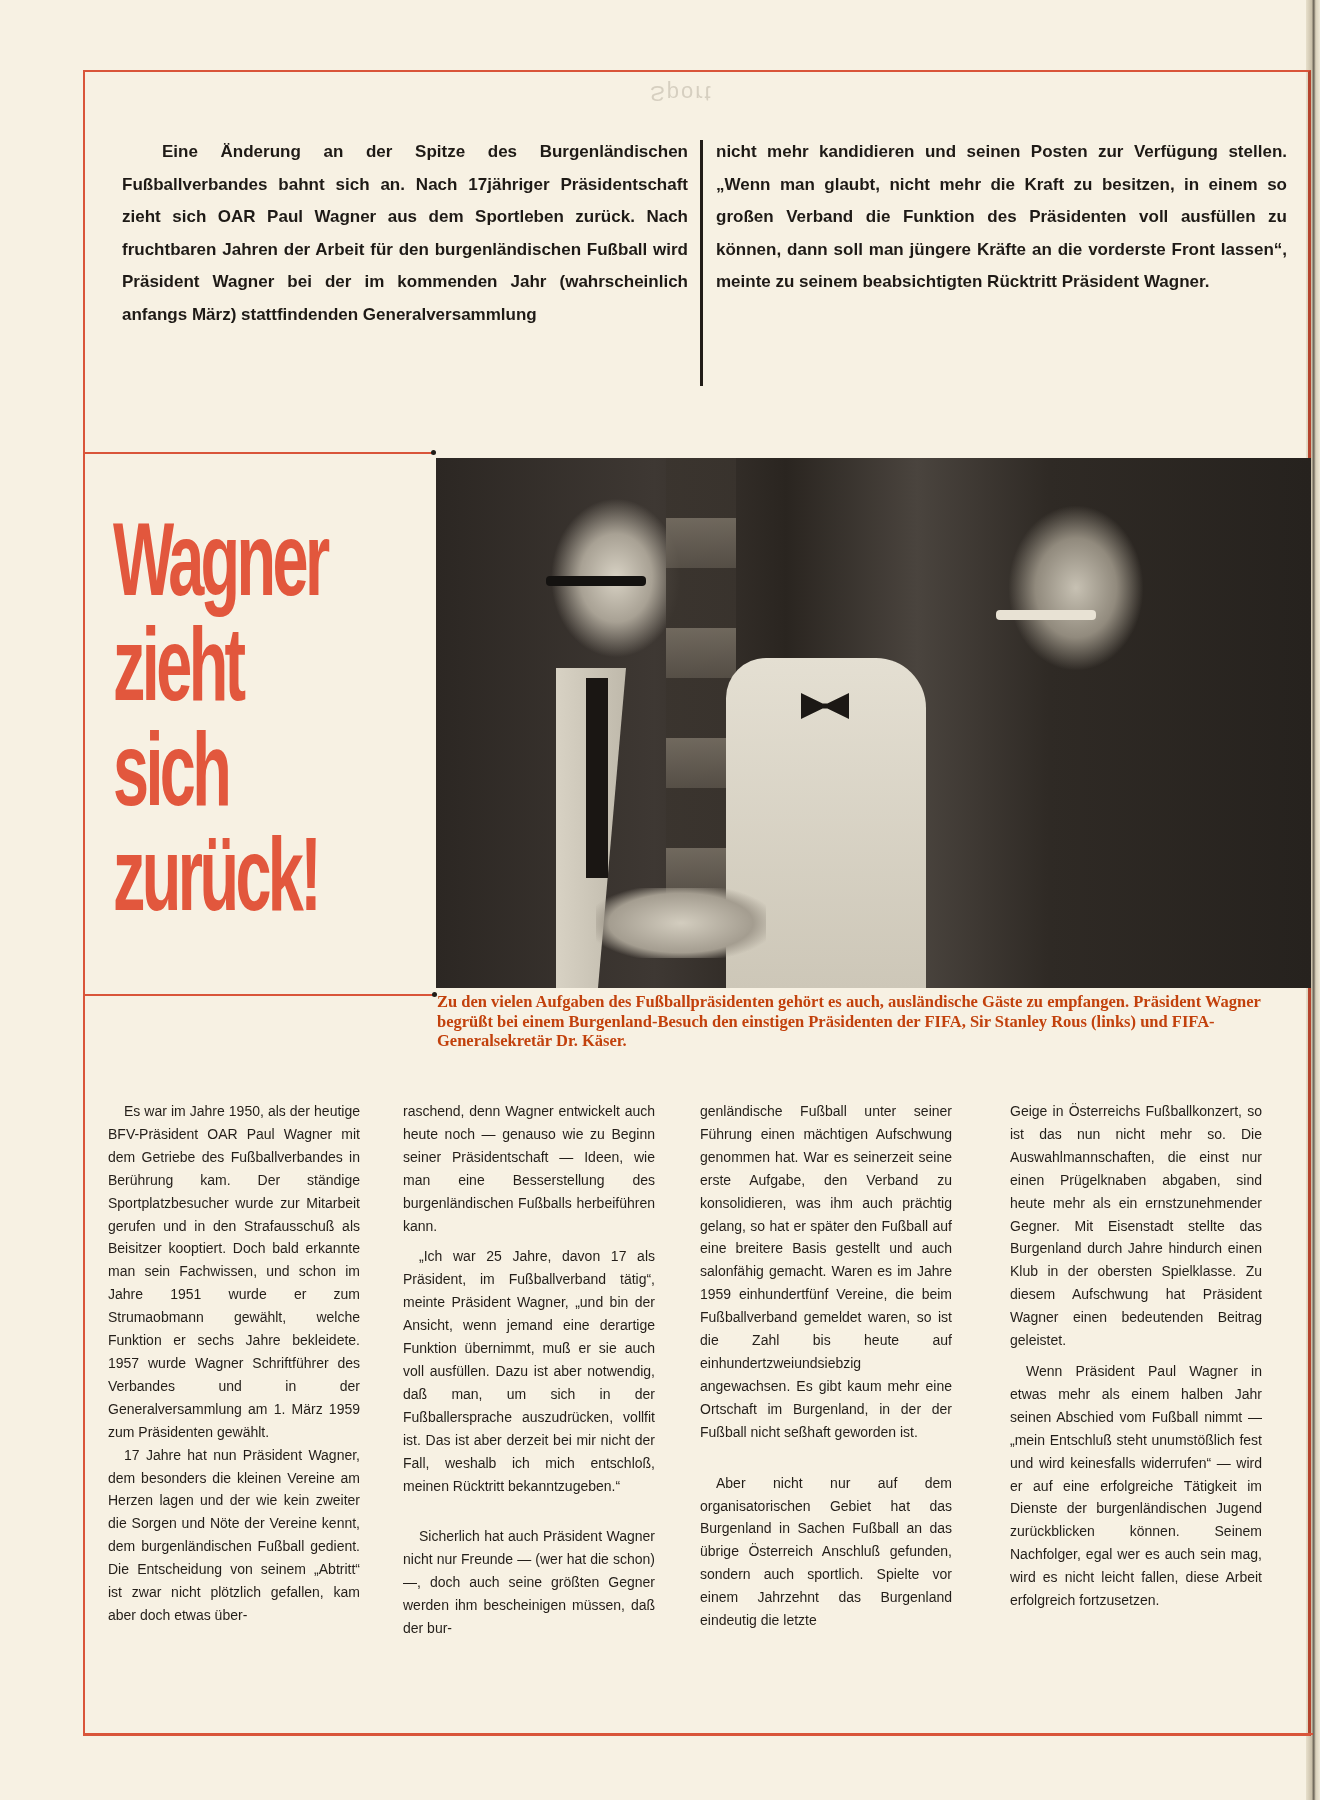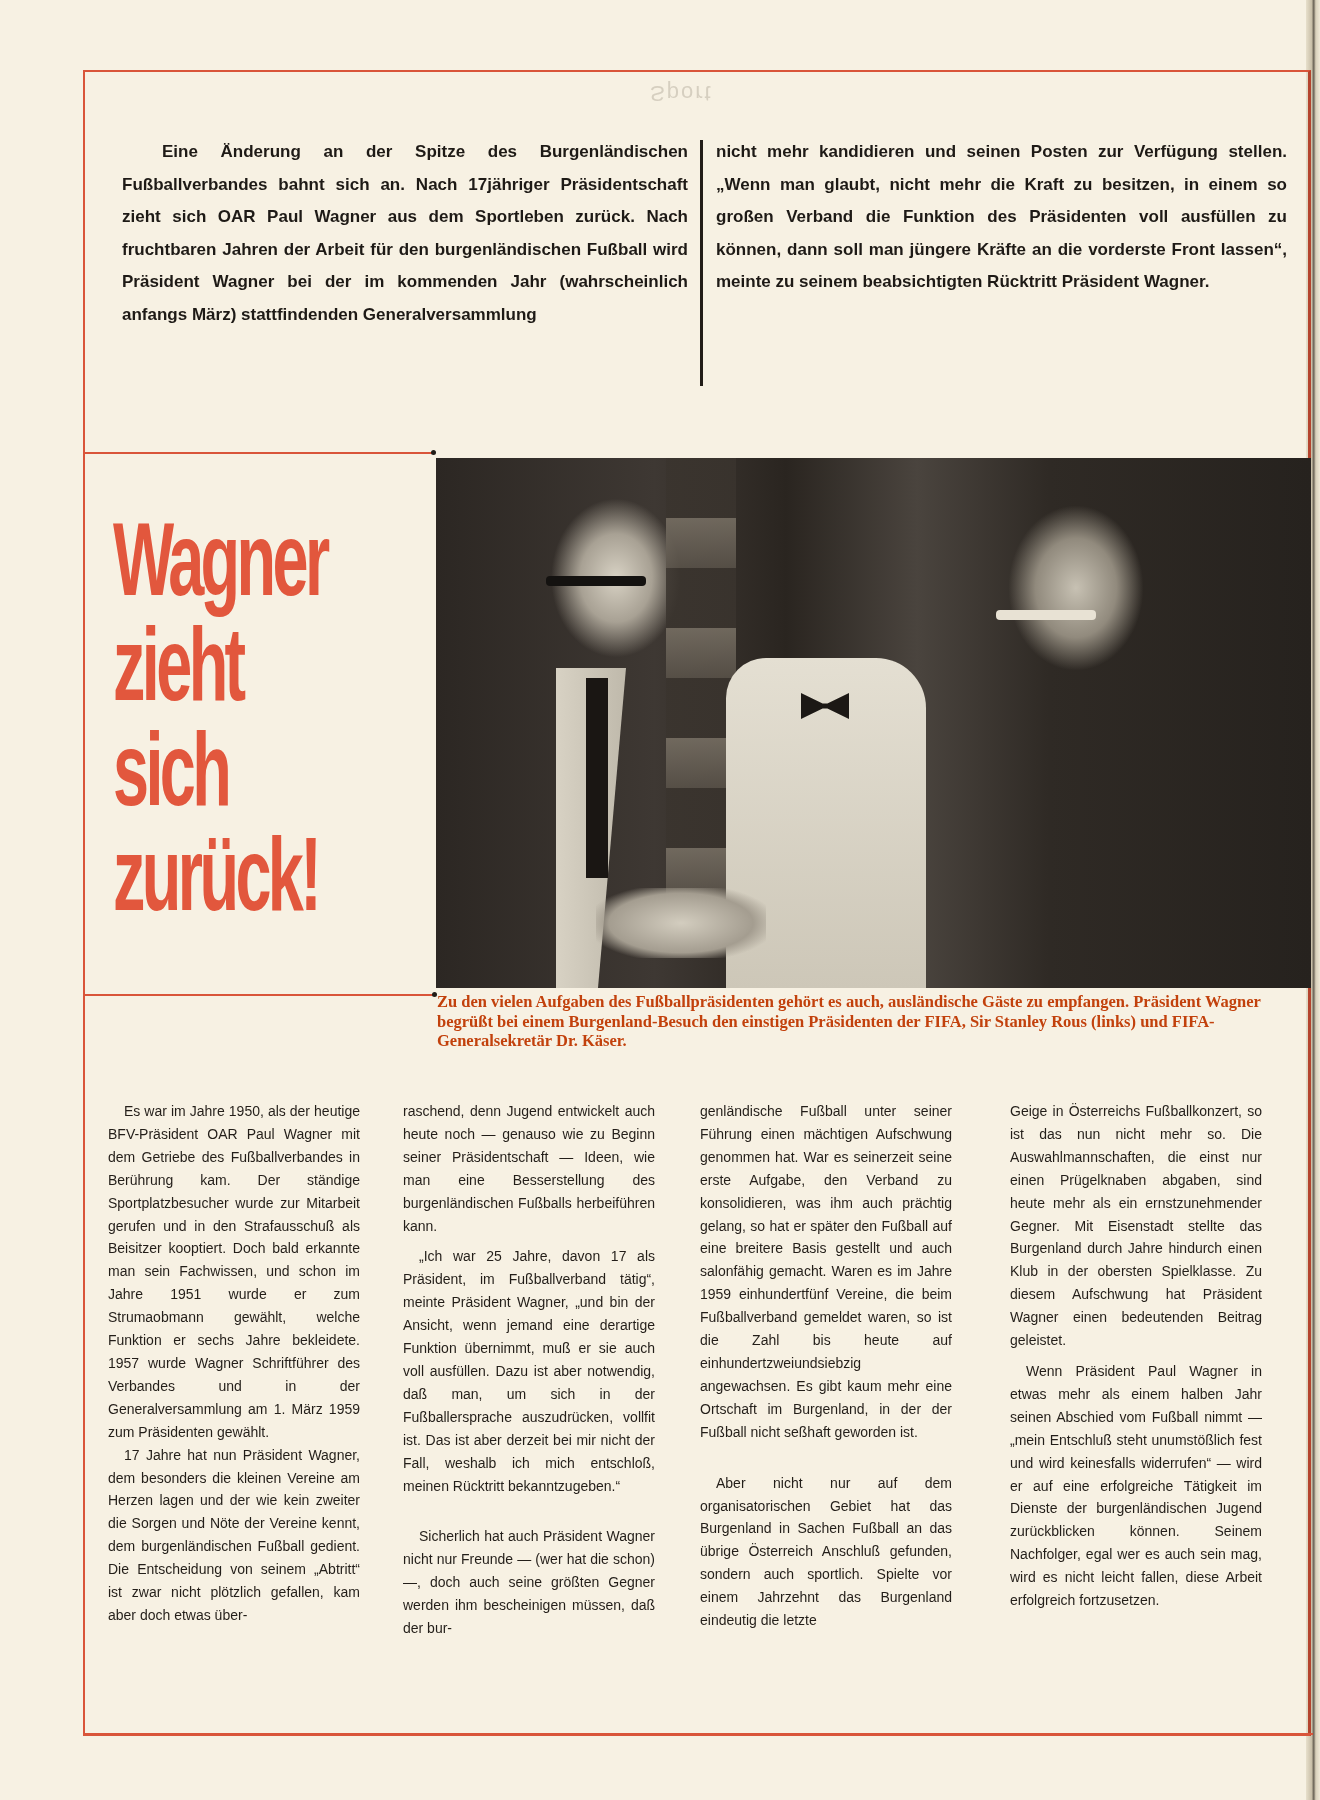--- a/index.html
+++ b/index.html
@@ -165,21 +165,21 @@
 
 <div class="caption-rule"></div>
 <div class="caption-dot"></div>
 <div class="caption">Zu den vielen Aufgaben des Fußballpräsidenten gehört es auch, ausländische Gäste zu empfangen. Präsident Wagner begrüßt bei einem Burgenland-Besuch den einstigen Präsidenten der FIFA, Sir Stanley Rous (links) und FIFA-Generalsekretär Dr. Käser.</div>
 
 <div class="body-col c1">
   <p>Es war im Jahre 1950, als der heutige BFV-Präsident OAR Paul Wagner mit dem Getriebe des Fußballverbandes in Berührung kam. Der ständige Sportplatzbesucher wurde zur Mitarbeit gerufen und in den Strafausschuß als Beisitzer kooptiert. Doch bald erkannte man sein Fachwissen, und schon im Jahre 1951 wurde er zum Strumaobmann gewählt, welche Funktion er sechs Jahre bekleidete. 1957 wurde Wagner Schriftführer des Verbandes und in der Generalversammlung am 1. März 1959 zum Präsidenten gewählt.</p>
   <p>17 Jahre hat nun Präsident Wagner, dem besonders die kleinen Vereine am Herzen lagen und der wie kein zweiter die Sorgen und Nöte der Vereine kennt, dem burgenländischen Fußball gedient. Die Entscheidung von seinem „Abtritt“ ist zwar nicht plötzlich gefallen, kam aber doch etwas über-</p>
 </div>
 <div class="body-col c2">
-  <p class="cont">raschend, denn Jugend entwickelt auch heute noch — genauso wie zu Beginn seiner Präsidentschaft — Ideen, wie man eine Besserstellung des burgenländischen Fußballs herbeiführen kann.</p>
+  <p class="cont">raschend, denn Wagner entwickelt auch heute noch — genauso wie zu Beginn seiner Präsidentschaft — Ideen, wie man eine Besserstellung des burgenländischen Fußballs herbeiführen kann.</p>
   <p class="gap">„Ich war 25 Jahre, davon 17 als Präsident, im Fußballverband tätig“, meinte Präsident Wagner, „und bin der Ansicht, wenn jemand eine derartige Funktion übernimmt, muß er sie auch voll ausfüllen. Dazu ist aber notwendig, daß man, um sich in der Fußballersprache auszudrücken, vollfit ist. Das ist aber derzeit bei mir nicht der Fall, weshalb ich mich entschloß, meinen Rücktritt bekanntzugeben.“</p>
   <p class="gap-lg">Sicherlich hat auch Präsident Wagner nicht nur Freunde — (wer hat die schon) —, doch auch seine größten Gegner werden ihm bescheinigen müssen, daß der bur-</p>
 </div>
 <div class="body-col c3">
   <p class="cont">genländische Fußball unter seiner Führung einen mächtigen Aufschwung genommen hat. War es seinerzeit seine erste Aufgabe, den Verband zu konsolidieren, was ihm auch prächtig gelang, so hat er später den Fußball auf eine breitere Basis gestellt und auch salonfähig gemacht. Waren es im Jahre 1959 einhundertfünf Vereine, die beim Fußballverband gemeldet waren, so ist die Zahl bis heute auf einhundertzweiundsiebzig angewachsen. Es gibt kaum mehr eine Ortschaft im Burgenland, in der der Fußball nicht seßhaft geworden ist.</p>
   <p class="gap-lg">Aber nicht nur auf dem organisatorischen Gebiet hat das Burgenland in Sachen Fußball an das übrige Österreich Anschluß gefunden, sondern auch sportlich. Spielte vor einem Jahrzehnt das Burgenland eindeutig die letzte</p>
 </div>
 <div class="body-col c4">
   <p class="cont">Geige in Österreichs Fußballkonzert, so ist das nun nicht mehr so. Die Auswahlmannschaften, die einst nur einen Prügelknaben abgaben, sind heute mehr als ein ernstzunehmender Gegner. Mit Eisenstadt stellte das Burgenland durch Jahre hindurch einen Klub in der obersten Spielklasse. Zu diesem Aufschwung hat Präsident Wagner einen bedeutenden Beitrag geleistet.</p>
   <p class="gap">Wenn Präsident Paul Wagner in etwas mehr als einem halben Jahr seinen Abschied vom Fußball nimmt — „mein Entschluß steht unumstößlich fest und wird keinesfalls widerrufen“ — wird er auf eine erfolgreiche Tätigkeit im Dienste der burgenländischen Jugend zurückblicken können. Seinem Nachfolger, egal wer es auch sein mag, wird es nicht leicht fallen, diese Arbeit erfolgreich fortzusetzen.</p>

